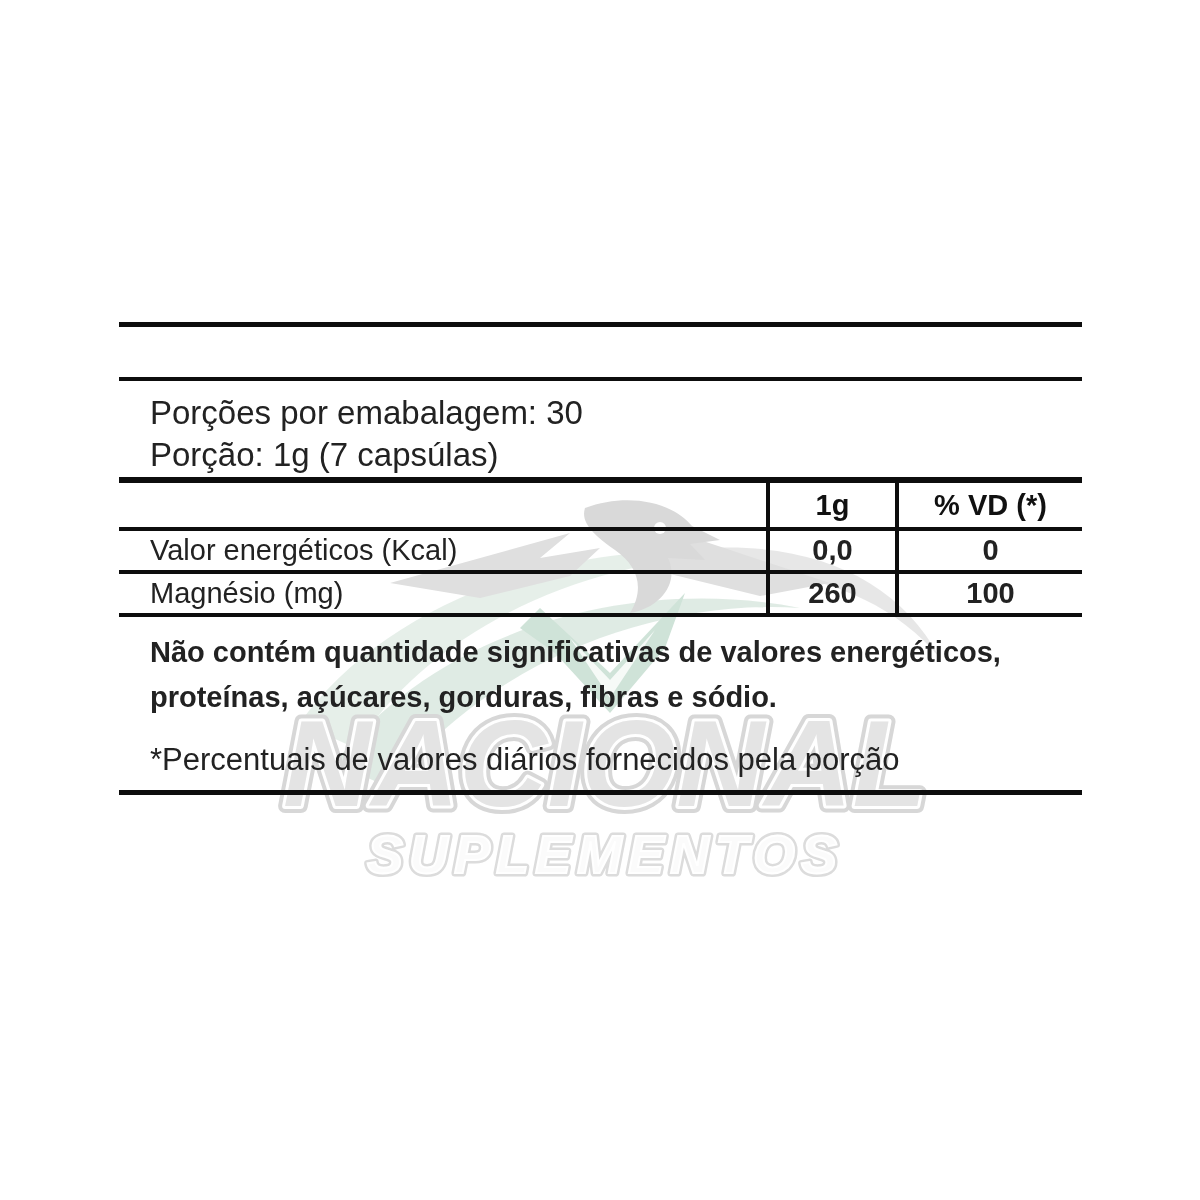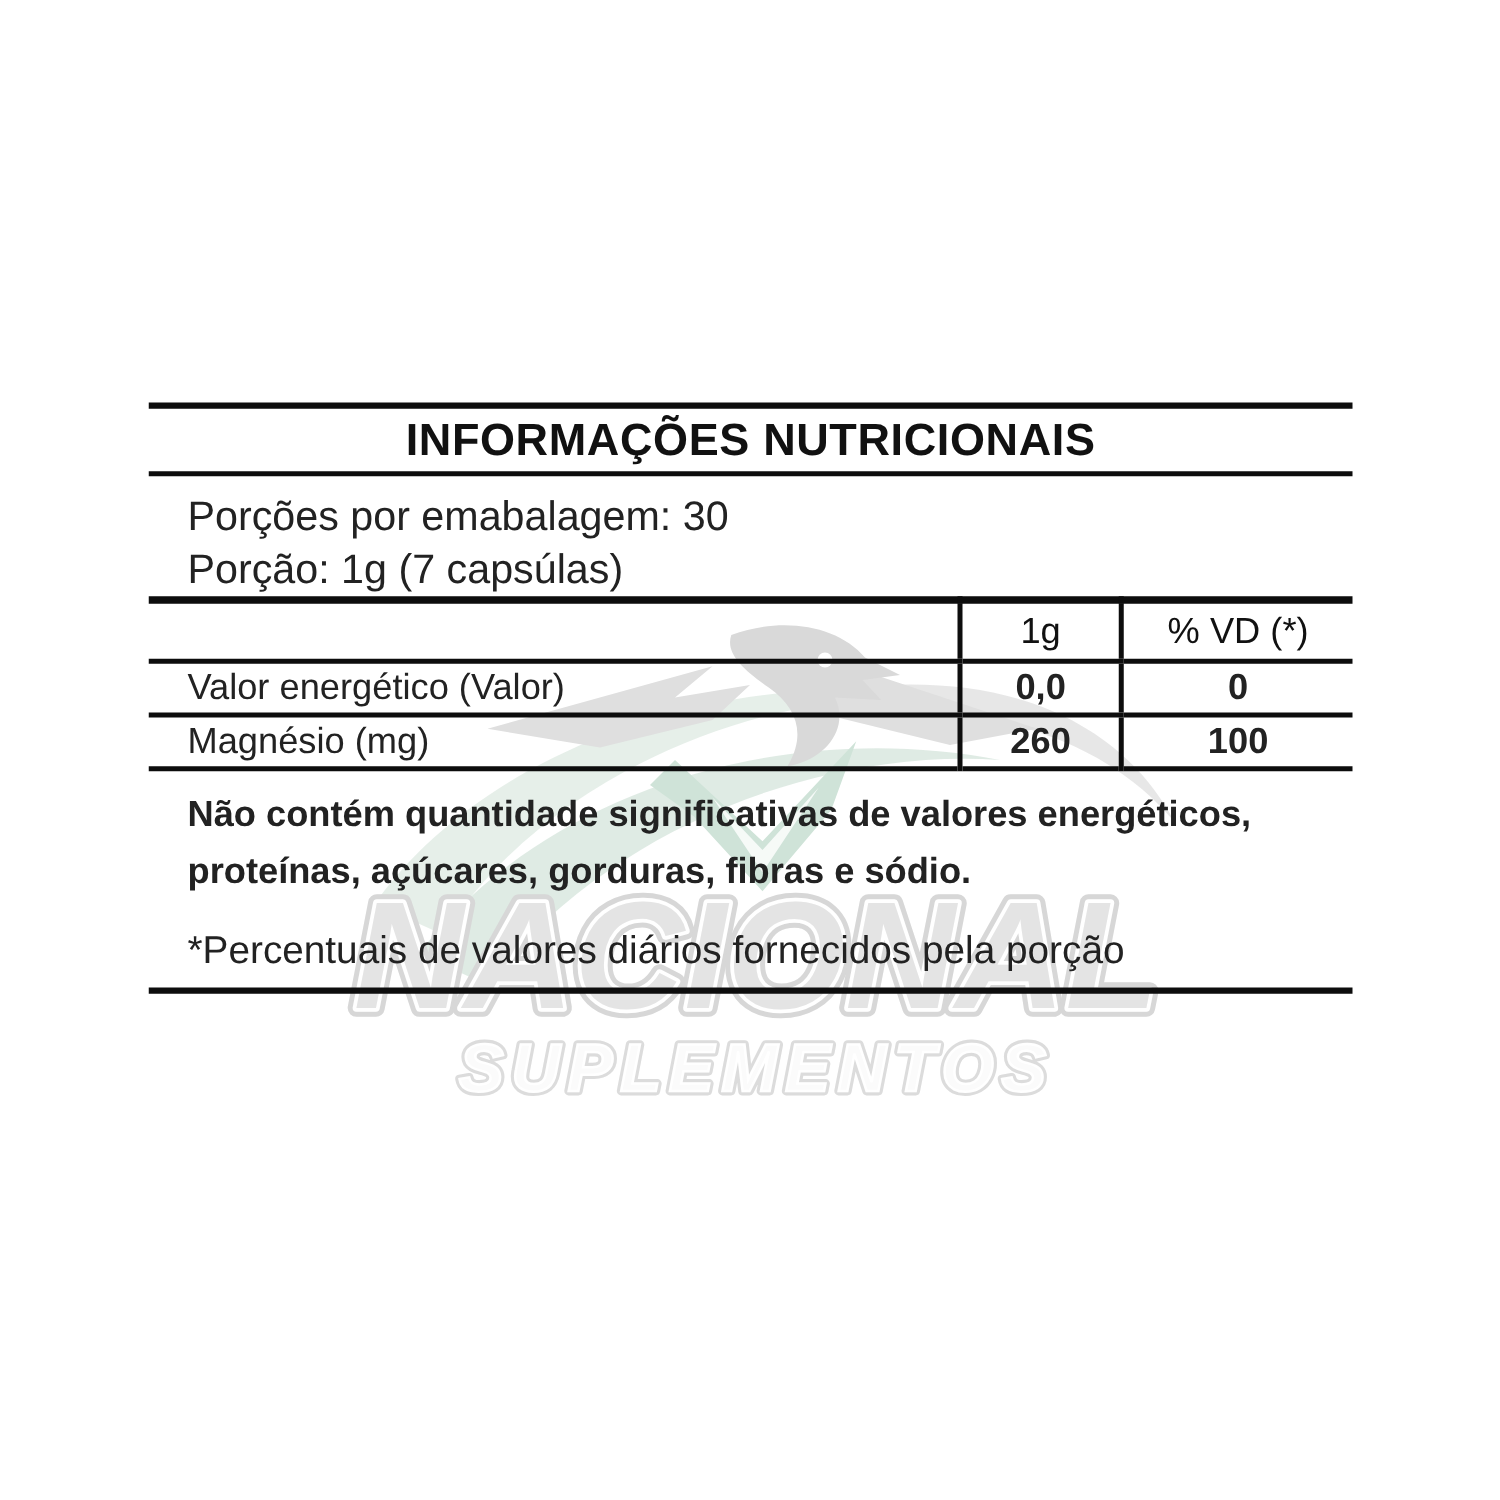--- a/index.html
+++ b/index.html
@@ -33,21 +33,21 @@
   }
   .nutri-table{
     position:absolute;left:119px;top:477px;width:963px;
     border-collapse:collapse;table-layout:fixed;
     font-size:29px;color:#222;
   }
   .nutri-table td,.nutri-table th{
     padding:0;height:39px;vertical-align:middle;
     overflow:hidden;white-space:nowrap;
   }
-  .nutri-table tr.head td{height:44px;font-weight:400;color:#111;}
+  .nutri-table tr.head td{height:44px;font-weight:700;color:#111;}
   .nutri-table{border-top:6px solid #0d0d0d;border-bottom:4px solid #0d0d0d;}
   .nutri-table tr.head td{border-bottom:4px solid #0d0d0d;}
   .nutri-table tr.r1 td{border-bottom:4px solid #0d0d0d;}
   .nutri-table td.c2,.nutri-table td.c3{border-left:4px solid #0d0d0d;text-align:center;font-weight:bold;}
   .nutri-table td.c1{padding-left:31px;text-align:left;}
   .col-name{width:649px;} .col-amt{width:129px;} .col-dv{width:185px;}
   .note{
     position:absolute;left:150px;top:630px;width:938px;
     font-size:29px;line-height:45px;color:#222;font-weight:bold;
   }
@@ -84,21 +84,20 @@
     <text x="365" y="318" text-anchor="middle" font-family="Liberation Sans, DejaVu Sans, sans-serif" font-size="122" font-weight="bold" font-style="italic" fill="#e4e4e4" stroke="#ffffff" stroke-width="6" stroke-linejoin="round" paint-order="stroke">NACIONAL</text>
 
     <text x="365" y="385" text-anchor="middle" font-family="Liberation Sans, DejaVu Sans, sans-serif" font-size="54" font-weight="bold" font-style="italic" letter-spacing="6" fill="none" stroke="#dcdcdc" stroke-width="7" stroke-linejoin="round">SUPLEMENTOS</text>
     <text x="365" y="385" text-anchor="middle" font-family="Liberation Sans, DejaVu Sans, sans-serif" font-size="54" font-weight="bold" font-style="italic" letter-spacing="6" fill="#fbfbfb" stroke="#ffffff" stroke-width="2">SUPLEMENTOS</text>
   </svg>
 
   <div class="content">
 
     <div class="rule rule-top"></div>
 
-    <div class="title">INFORMAÇÕES NUTRICIONAIS</div>
 
     <div class="rule rule-title"></div>
 
     <div class="servings">
       <div>Porções por emabalagem: 30</div>
       <div>Porção: 1g (7 capsúlas)</div>
     </div>
 
     <table class="nutri-table">
       <colgroup>
@@ -106,21 +105,21 @@
           <col class="col-amt">
           <col class="col-dv">
         </colgroup>
       <tbody>
         <tr class="head">
           <td class="c1"></td>
           <td class="c2">1g</td>
           <td class="c3">% VD (*)</td>
         </tr>
         <tr class="r1">
-          <td class="c1">Valor energético (Valor)</td>
+          <td class="c1">Valor energéticos (Kcal)</td>
           <td class="c2">0,0</td>
           <td class="c3">0</td>
         </tr>
         <tr class="r2">
           <td class="c1">Magnésio (mg)</td>
           <td class="c2">260</td>
           <td class="c3">100</td>
         </tr>
       </tbody>
     </table>

